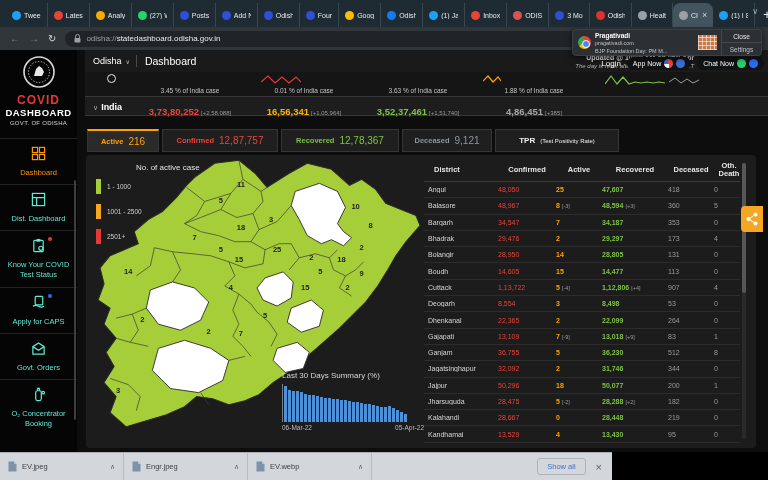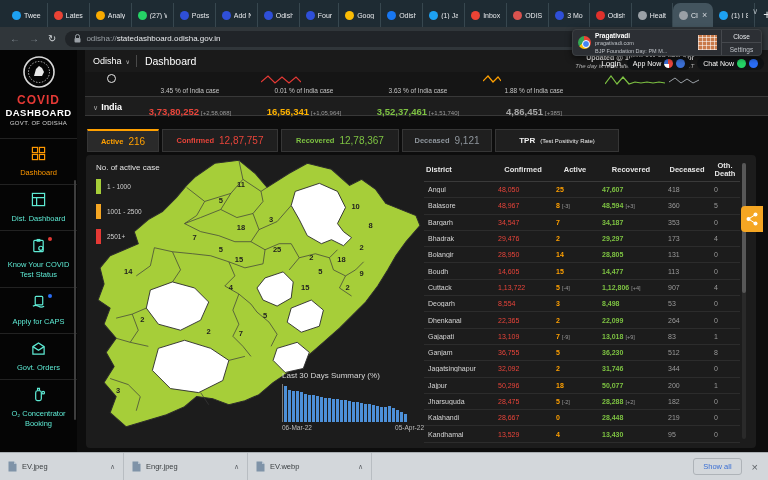--- a/index.html
+++ b/index.html
@@ -90,54 +90,54 @@
   .stat-tabs{position:absolute;left:2px;top:79px;height:23px;display:flex;gap:3px;}
   .stab{background:#1f1f1f;border:1px solid #363636;display:flex;align-items:center;justify-content:center;gap:5px;cursor:pointer;}
   .stab.active{background:#2a2a2a;border-top:2px solid #ffa000;}
   .stab .sl{font-size:7.5px;font-weight:bold;}
   .stab .sv{font-size:10px;font-weight:normal;}
   .stab .sv.small{font-size:6px;font-weight:normal;}
 
   
   .panel{position:absolute;left:1px;top:105px;width:670px;height:293px;background:#1c1c1c;border-radius:4px;}
   .legend{position:absolute;left:10px;top:8px;z-index:5;}
-  .legend-title{font-size:8px;color:#e2e2e2;margin-bottom:7px;}
+  .legend-title{font-size:8px;color:#e2e2e2;margin-bottom:7px;margin-left:40px;}
   .legend-item{display:flex;align-items:center;gap:6px;margin-bottom:10px;}
   .legend-bar{width:5px;height:15px;}
   .legend-label{font-size:6.5px;color:#cfcfcf;}
   .mapwrap{position:absolute;left:6px;top:2px;}
 
   
   .chart{position:absolute;left:196px;top:216px;width:142px;height:70px;}
   .chart-title{font-size:8px;color:#d6d6d6;margin-bottom:4px;}
   .bars{display:flex;align-items:flex-end;gap:1px;height:38px;border-left:1px solid #7a7a7a;padding-left:1px;}
   .bar{width:3px;background:#4d90d8;}
   .chart-x{display:flex;justify-content:space-between;font-size:6.5px;color:#bdbdbd;margin-top:2px;}
 
   
   .dtable{position:absolute;left:338px;top:4px;width:316px;height:284px;font-size:7px;}
   .thead,.trow{display:grid;grid-template-columns:70px 58px 46px 66px 46px 30px;align-items:center;}
   .thead{height:23px;border-bottom:1px solid #3a3a3a;color:#e6e6e6;font-weight:bold;font-size:7.5px;}
-  .thead div{text-align:center;line-height:1.1;}
+  .thead div{text-align:center;line-height:1.1;margin-left:8px;}
   .thead div:first-child{text-align:left;padding-left:2px;}
   .trow{height:16.3px;border-bottom:1px solid #2c2c2c;}
   .trow div{padding-left:4px;white-space:nowrap;overflow:hidden;}
   .td-district{color:#d6d6d6;}
   .td-conf{color:#e8443a;}
   .td-act{color:#ffa000;font-weight:bold;}
   .td-rec{color:#7dc242;font-weight:bold;}
   .td-dec,.td-oth{color:#9a9a9a;}
   .delta{font-size:5.5px;color:#9a9a9a;font-weight:normal;margin-left:2px;}
   .t-scroll{position:absolute;left:656px;top:8px;width:4px;height:276px;background:#2a2a2a;border-radius:2px;}
   .t-thumb{position:absolute;left:0;top:0;width:4px;height:130px;background:#575757;border-radius:2px;}
 
   .share-btn{position:absolute;left:741px;top:206px;width:22px;height:26px;background:#f5a623;border-radius:4px 0 0 4px;display:flex;align-items:center;justify-content:center;cursor:pointer;z-index:45;}
 
   
-  .dlbar{position:absolute;left:0;top:452px;width:768px;height:28px;background:#d3d7db;border-top:1px solid #a9aeb2;display:flex;align-items:center;}
+  .dlbar{position:absolute;left:0;top:452px;width:612px;height:28px;background:#d3d7db;border-top:1px solid #a9aeb2;display:flex;align-items:center;}
   .dlchip{display:flex;align-items:center;gap:5px;width:124px;height:28px;padding:0 8px;border-right:1px solid #b8bdc2;cursor:pointer;}
   .dlname{font-size:7.5px;color:#3c4043;flex:1;white-space:nowrap;overflow:hidden;}
   .dlchev{font-size:7px;color:#5f6368;}
   .dl-right{margin-left:auto;display:flex;align-items:center;gap:10px;padding-right:10px;}
   .showall{font-size:7.5px;color:#3b6fd4;border:1px solid #aeb3b8;border-radius:3px;padding:3px 9px;background:transparent;cursor:pointer;}
   .dlclose{font-size:11px;color:#5f6368;cursor:pointer;}
 </style>
 </head>
 <body>
 

